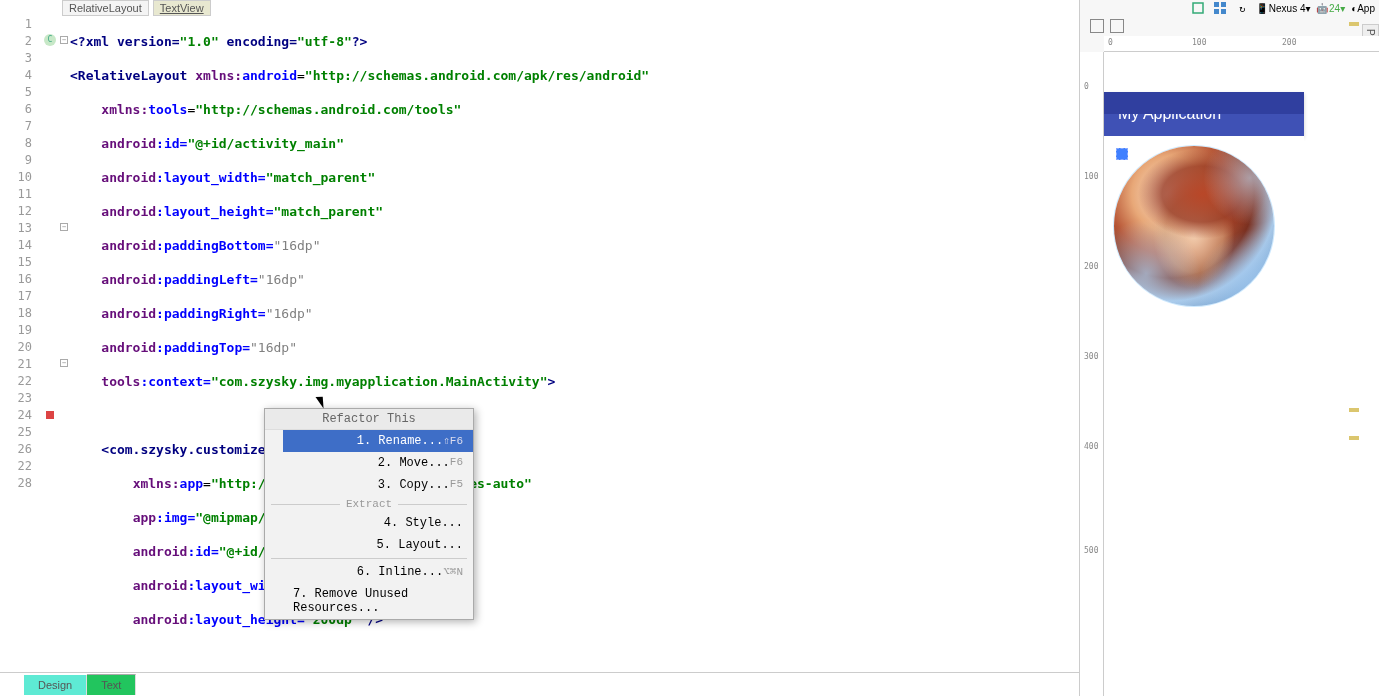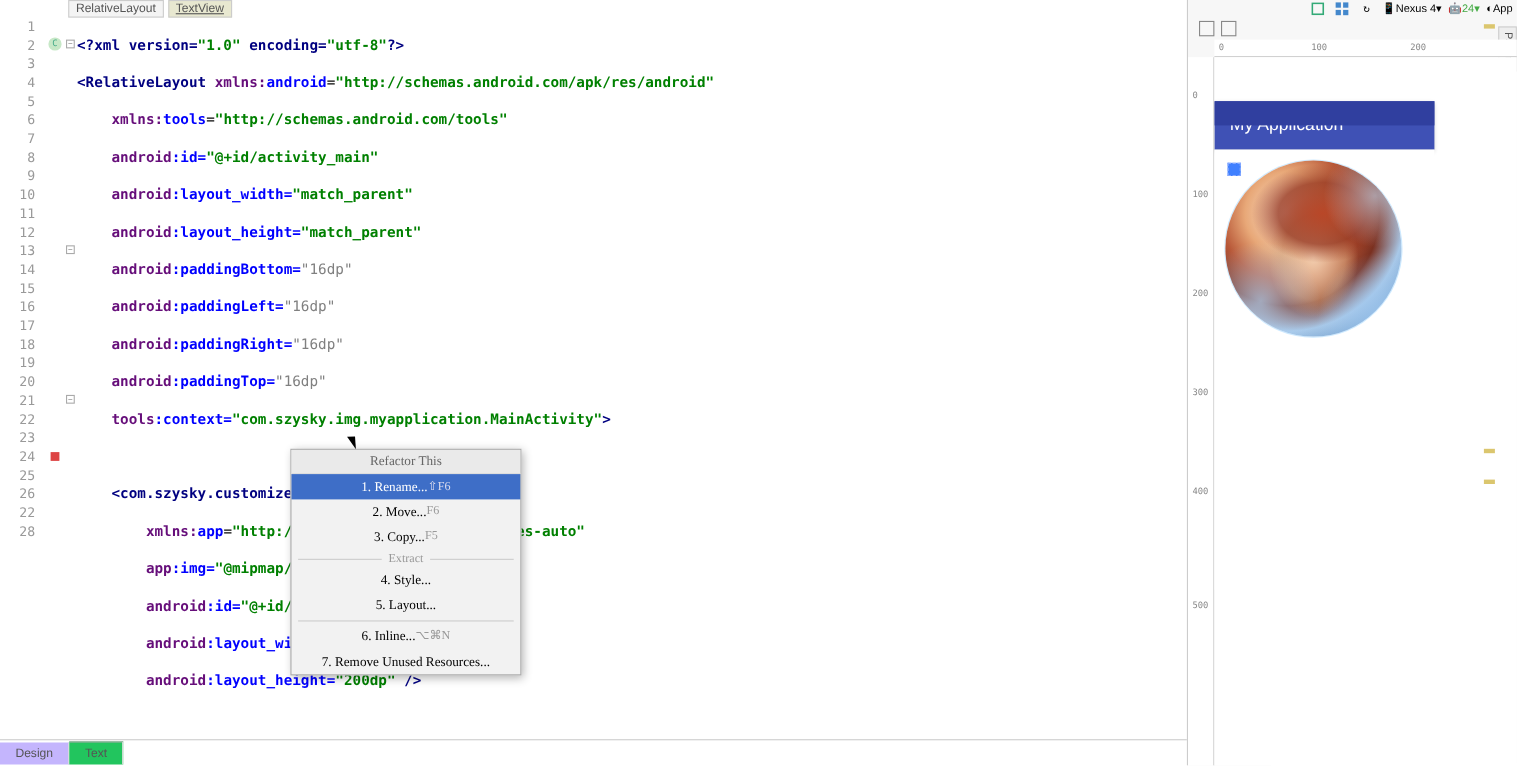--- a/index.html
+++ b/index.html
@@ -25,44 +25,44 @@
 .attr { color: #0000ff; font-weight: bold; }
 .ns { color: #660e7a; font-weight: bold; }
 .val { color: #008000; font-weight: bold; }
 .dim { color: #808080; }
 .right-strip { position: absolute; right: 18px; top: 16px; width: 12px; height: 640px; }
 .right-strip .mk { position: absolute; width: 10px; height: 4px; left: 0; }
 .right-strip .mk.y { background: #dbc66e; }
 .bottom-tabs { display: flex; height: 24px; border-top: 1px solid #ccc; align-items: center; font-family: -apple-system, sans-serif; font-size: 11px; }
 .bottom-tabs .t { padding: 4px 14px; color: #555; border-right: 1px solid #ddd; }
 .bottom-tabs .t.active { background: #22c55e; border-top: 1px solid #aaa; }
-.bottom-tabs .t.inactive { background: #c4b5fd; }
+.bottom-tabs .t.inactive { background: #5eead4; margin-left: 24px; }
 .preview-pane { width: 300px; border-left: 1px solid #ccc; display: flex; flex-direction: column; background: #f7f7f7; position: relative; }
 .prev-toolbar { height: 16px; display: flex; justify-content: flex-end; gap: 6px; padding-right: 4px; align-items: center; font-size: 10px; }
 .prev-toolbar .tool { width: 16px; height: 14px; display: flex; align-items: center; justify-content: center; }
 .palette-tab { position: absolute; right: 0; top: 24px; writing-mode: vertical-rl; font-size: 10px; background: #eee; padding: 4px 2px; border: 1px solid #ccc; font-family: sans-serif; color: #555; }
 .prev-toolbar2 { height: 20px; display: flex; gap: 6px; padding-left: 10px; align-items: center; }
 .prev-toolbar2 .ic { width: 14px; height: 14px; border: 1px solid #888; }
 .ruler-h { height: 16px; background: #fff; border-bottom: 1px solid #ccc; font-size: 8px; color: #888; display: flex; position: relative; margin-left: 24px; }
 .ruler-h span { position: absolute; top: 2px; }
 .ruler-v { width: 24px; background: #fff; border-right: 1px solid #ccc; font-size: 8px; color: #888; position: relative; }
 .ruler-v span { position: absolute; left: 4px; }
 .prev-body { flex: 1; display: flex; }
 .canvas-area { flex: 1; background: #fff; position: relative; overflow: hidden; }
 .device { position: absolute; top: 40px; left: 0; width: 200px; }
 .appbar { height: 44px; background: #3f51b5; color: #fff; display: flex; align-items: center; padding-left: 14px; font-family: -apple-system, sans-serif; font-size: 16px; font-weight: 500; box-shadow: 0 2px 4px rgba(0,0,0,0.2); }
 .appbar::before { content: ""; position: absolute; top: 0; left: 0; right: 0; height: 22px; background: #303f9f; }
 .app-content { background: #fff; padding: 14px; min-height: 400px; position: relative; }
 .img-placeholder { width: 160px; height: 160px; border-radius: 50%; margin: -4px -4px 0 -4px; position: relative; overflow: hidden; background: radial-gradient(circle at 35% 30%, #fce8d8 0%, #e8a878 25%, #b85838 40%, #7a3020 55%, #a8c8e8 70%, #6898c8 85%, #4060a0 100%); box-shadow: 0 0 0 1px rgba(128,200,255,0.4); }
 .img-placeholder::before { content: ""; position: absolute; inset: 0; background: radial-gradient(ellipse 50% 35% at 55% 30%, rgba(180,60,30,0.9) 0%, rgba(140,40,20,0.7) 50%, transparent 80%), radial-gradient(ellipse 30% 40% at 50% 55%, rgba(245,210,180,0.95) 0%, rgba(220,170,130,0.6) 60%, transparent 85%); }
 .img-placeholder::after { content: ""; position: absolute; inset: 0; background: radial-gradient(circle at 20% 80%, rgba(180,220,255,0.7) 0%, transparent 30%), radial-gradient(circle at 85% 20%, rgba(200,230,255,0.6) 0%, transparent 25%), radial-gradient(circle at 90% 90%, rgba(160,200,240,0.8) 0%, transparent 30%); }
 .tiny-box { width: 12px; height: 12px; background: #4080ff; position: absolute; top: 12px; left: 12px; border: 1px dashed #88aaff; }
-.popup { position: absolute; left: 264px; top: 408px; width: 210px; background: #f2f2f2; border: 1px solid #aaa; box-shadow: 2px 2px 8px rgba(0,0,0,0.3); font-family: Liberation Serif, serif; font-size: 12px; z-index: 100; }
+.popup { position: absolute; left: 264px; top: 408px; width: 210px; background: #f2f2f2; border: 1px solid #aaa; box-shadow: 2px 2px 8px rgba(0,0,0,0.3); font-family: Liberation Mono, monospace; font-size: 12px; z-index: 100; }
 .popup .title { text-align: center; padding: 3px; color: #666; background: #eaeaea; border-bottom: 1px solid #ddd; }
-.popup .item { display: flex; justify-content: center; padding: 4px 10px; cursor: pointer; }
+.popup .item { display: flex; justify-content: flex-end; padding: 4px 10px; cursor: pointer; margin-left: 18px; }
 .popup .item.sel { background: #3e6ec7; color: #fff; }
 .popup .item .sc { color: #999; font-size: 11px; }
 .popup .item.sel .sc { color: #dde; }
 .popup .divider { display: flex; align-items: center; color: #999; font-size: 11px; padding: 2px 0; }
 .popup .divider::before, .popup .divider::after { content: ""; flex: 1; border-top: 1px solid #ccc; margin: 0 6px; }
 .cursor-arrow { position: absolute; left: 319px; top: 394px; width: 12px; height: 16px; z-index: 200; }
 .cursor-arrow::before { content: ""; position: absolute; width: 0; height: 0; border-left: 6px solid #000; border-top: 4px solid transparent; border-bottom: 10px solid transparent; transform: rotate(-35deg); }
 </style>
 </head>
 <body>

